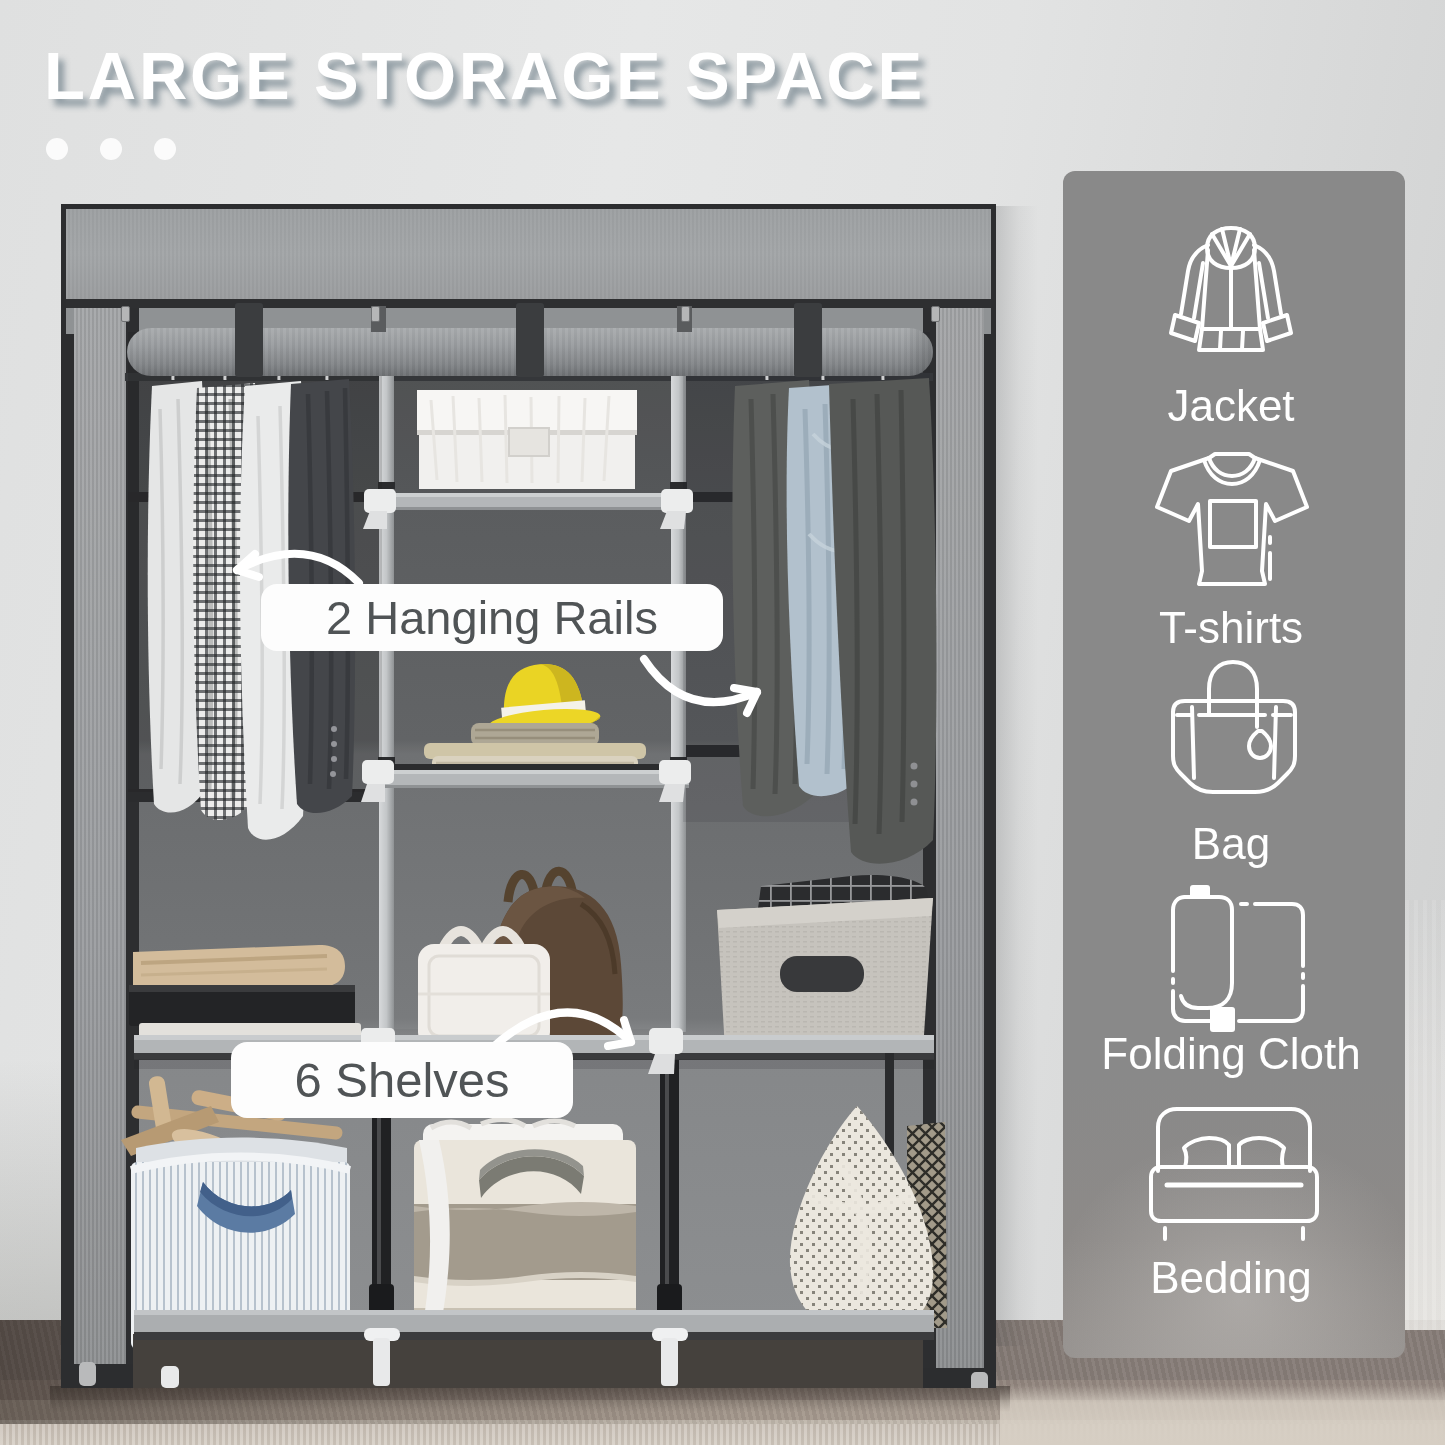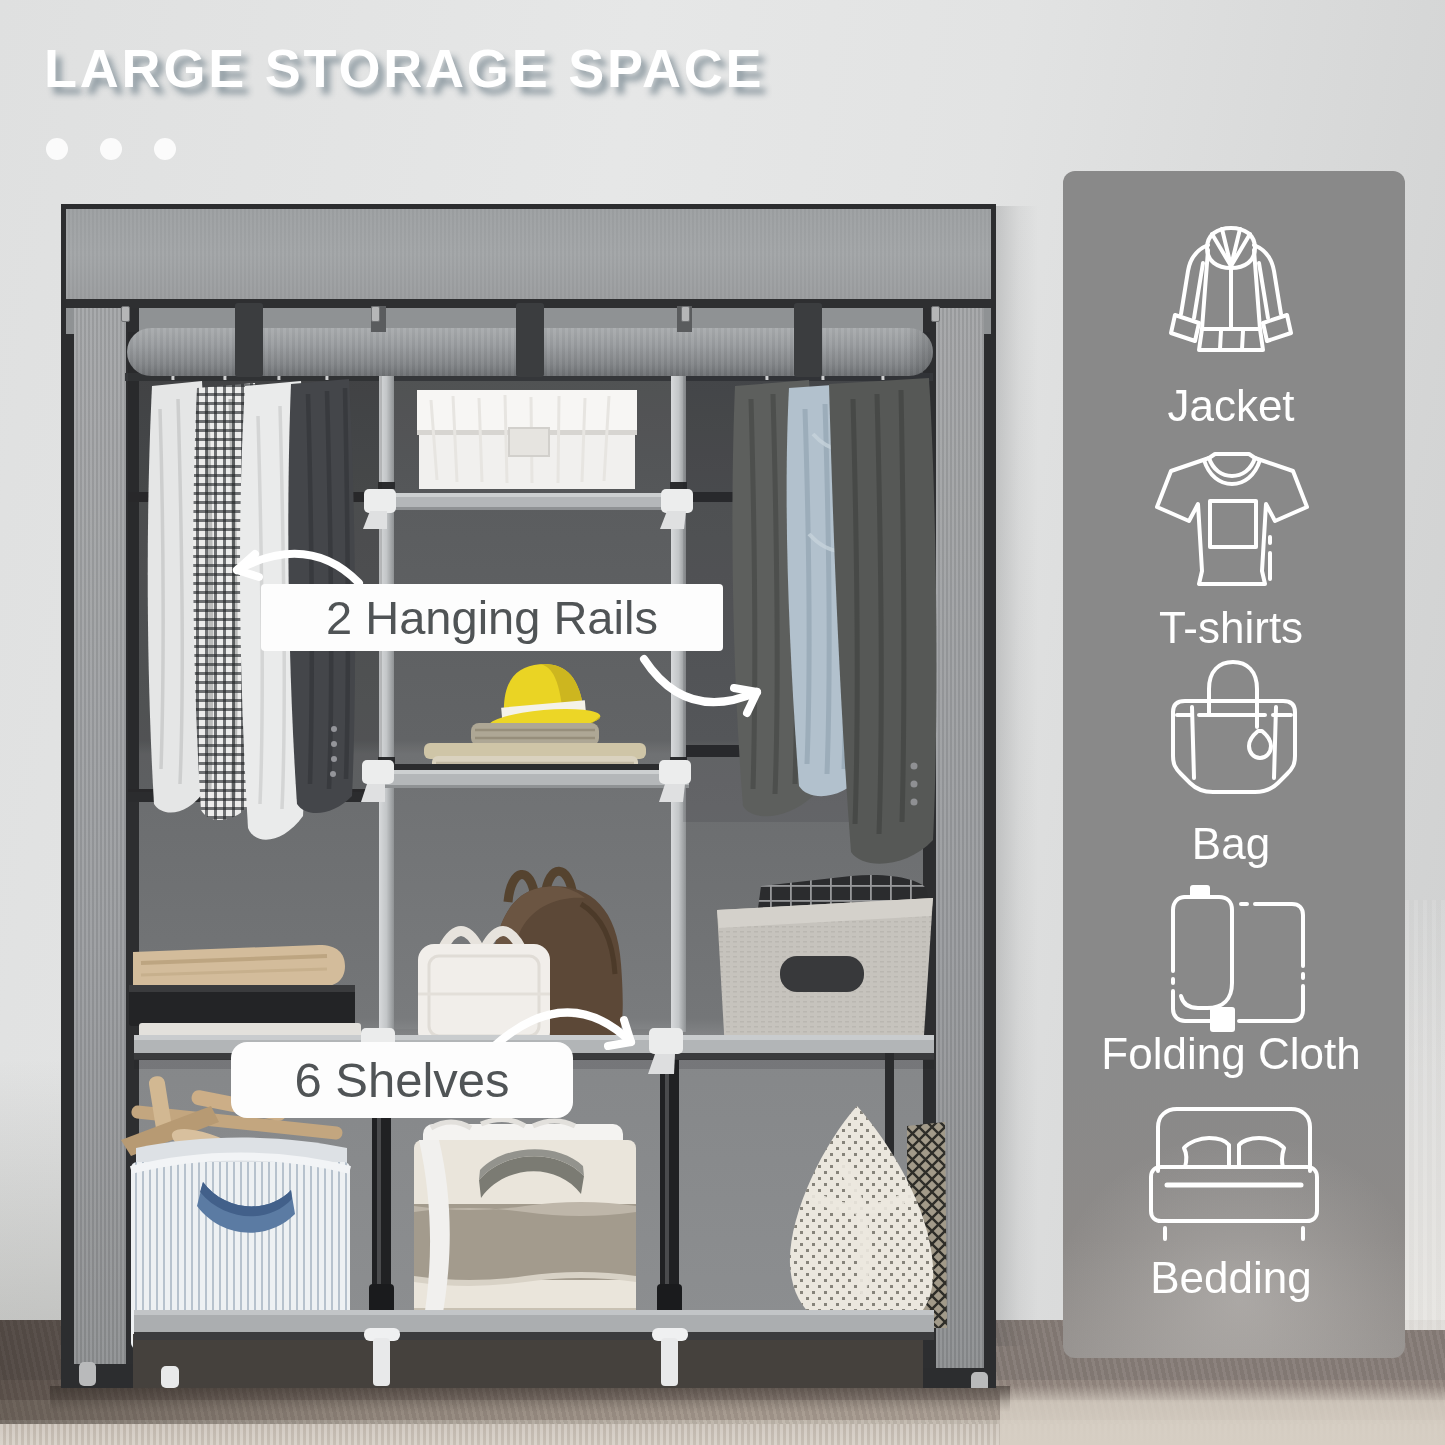--- a/index.html
+++ b/index.html
@@ -28,21 +28,21 @@
 
   <div class="abs" style="left:1000px;top:1385px;width:445px;height:60px;
     background:linear-gradient(180deg, rgba(216,208,197,0.0) 0, rgba(216,208,197,0.75) 18px, #d6cec3 100%);"></div>
 
   <div class="abs" style="left:50px;top:1386px;width:960px;height:26px;
     background:linear-gradient(180deg, rgba(38,32,27,0.45) 0%, rgba(38,32,27,0) 100%);"></div>
 
   <div class="abs" style="left:996px;top:206px;width:42px;height:1140px;
     background:linear-gradient(90deg, rgba(70,72,74,0.20) 0%, rgba(70,72,74,0.06) 55%, rgba(70,72,74,0) 100%);"></div>
 
-  <div class="abs" style="left:44px;top:37px;font-weight:bold;font-size:54px;letter-spacing:2.8px;color:#ffffff;
+  <div class="abs" style="left:44px;top:37px;font-weight:bold;font-size:67px;letter-spacing:2.8px;color:#ffffff;
     text-shadow:6px 7px 6px rgba(140,153,160,0.95);white-space:nowrap;">LARGE STORAGE SPACE</div>
 
   <div class="abs" style="left:46px;top:138px;width:22px;height:22px;border-radius:50%;background:#fbfbfb;"></div>
   <div class="abs" style="left:100px;top:138px;width:22px;height:22px;border-radius:50%;background:#fbfbfb;"></div>
   <div class="abs" style="left:154px;top:138px;width:22px;height:22px;border-radius:50%;background:#fbfbfb;"></div>
 
   <div class="abs" style="left:61px;top:204px;width:935px;height:1184px;background:#2c2d2f;"></div>
 
   <div class="abs" style="left:66px;top:209px;width:925px;height:90px;
     background:
@@ -391,21 +391,21 @@
   <div class="abs" style="left:371px;top:306px;width:15px;height:26px;background:#5a5c5e;"></div>
 
   <div class="abs" style="left:677px;top:306px;width:15px;height:26px;background:#5a5c5e;"></div>
 
   <div class="abs" style="left:371px;top:306px;width:7px;height:14px;background:#b5b6b7;border:1px solid #707274;border-radius:2px;"></div>
 
   <div class="abs" style="left:681px;top:306px;width:7px;height:14px;background:#b5b6b7;border:1px solid #707274;border-radius:2px;"></div>
 
   <div class="abs" style="left:931px;top:306px;width:7px;height:14px;background:#b5b6b7;border:1px solid #707274;border-radius:2px;"></div>
 
-  <div class="abs" style="left:261px;top:584px;width:462px;height:67px;border-radius:4px;background:#fdfdfd;
+  <div class="abs" style="left:261px;top:584px;width:462px;height:67px;border-radius:16px;background:#fdfdfd;
     display:flex;align-items:center;justify-content:center;font-size:47px;color:#505456;">2 Hanging Rails</div>
 
   <div class="abs" style="left:231px;top:1042px;width:342px;height:76px;border-radius:16px;background:#fdfdfd;
     display:flex;align-items:center;justify-content:center;font-size:49px;color:#505456;">6 Shelves</div>
 
   <div class="abs" style="left:1063px;top:171px;width:342px;height:1187px;border-radius:12px;
     background:radial-gradient(55% 14% at 52% 95%, rgba(235,232,228,0.28) 0%, rgba(235,232,228,0) 100%),linear-gradient(180deg,#898989 0,#898989 76%,#8d8a88 90%,#989491 100%);"></div>
 
   <div class="abs" style="left:1405px;top:900px;width:40px;height:430px;
     background:

